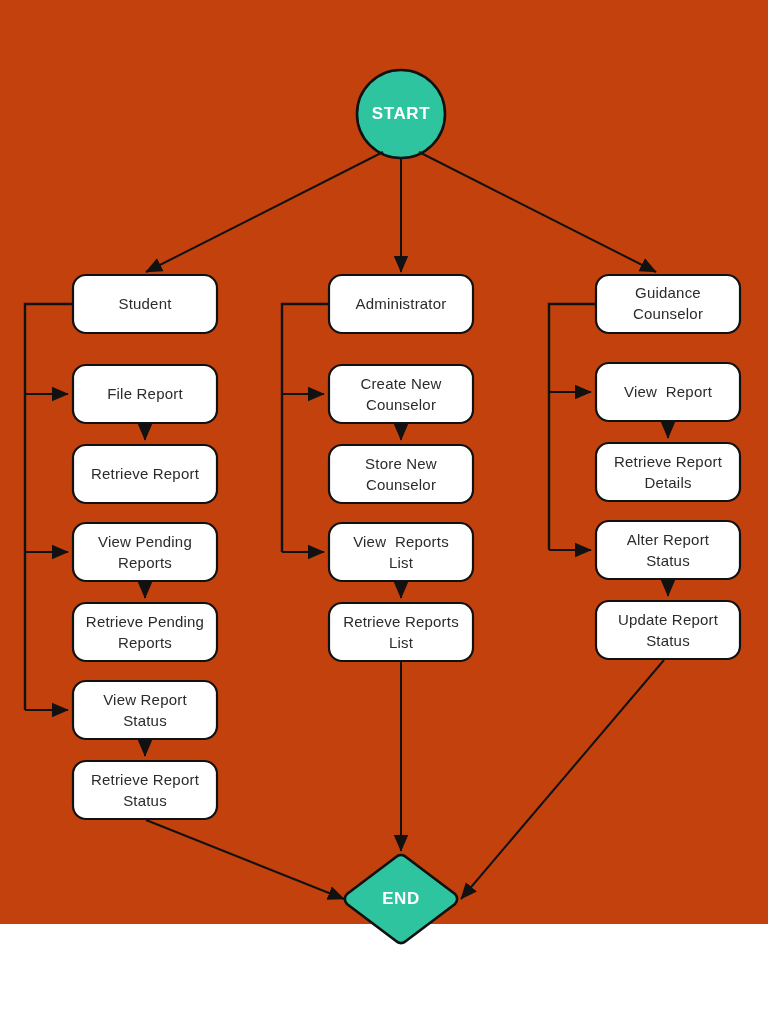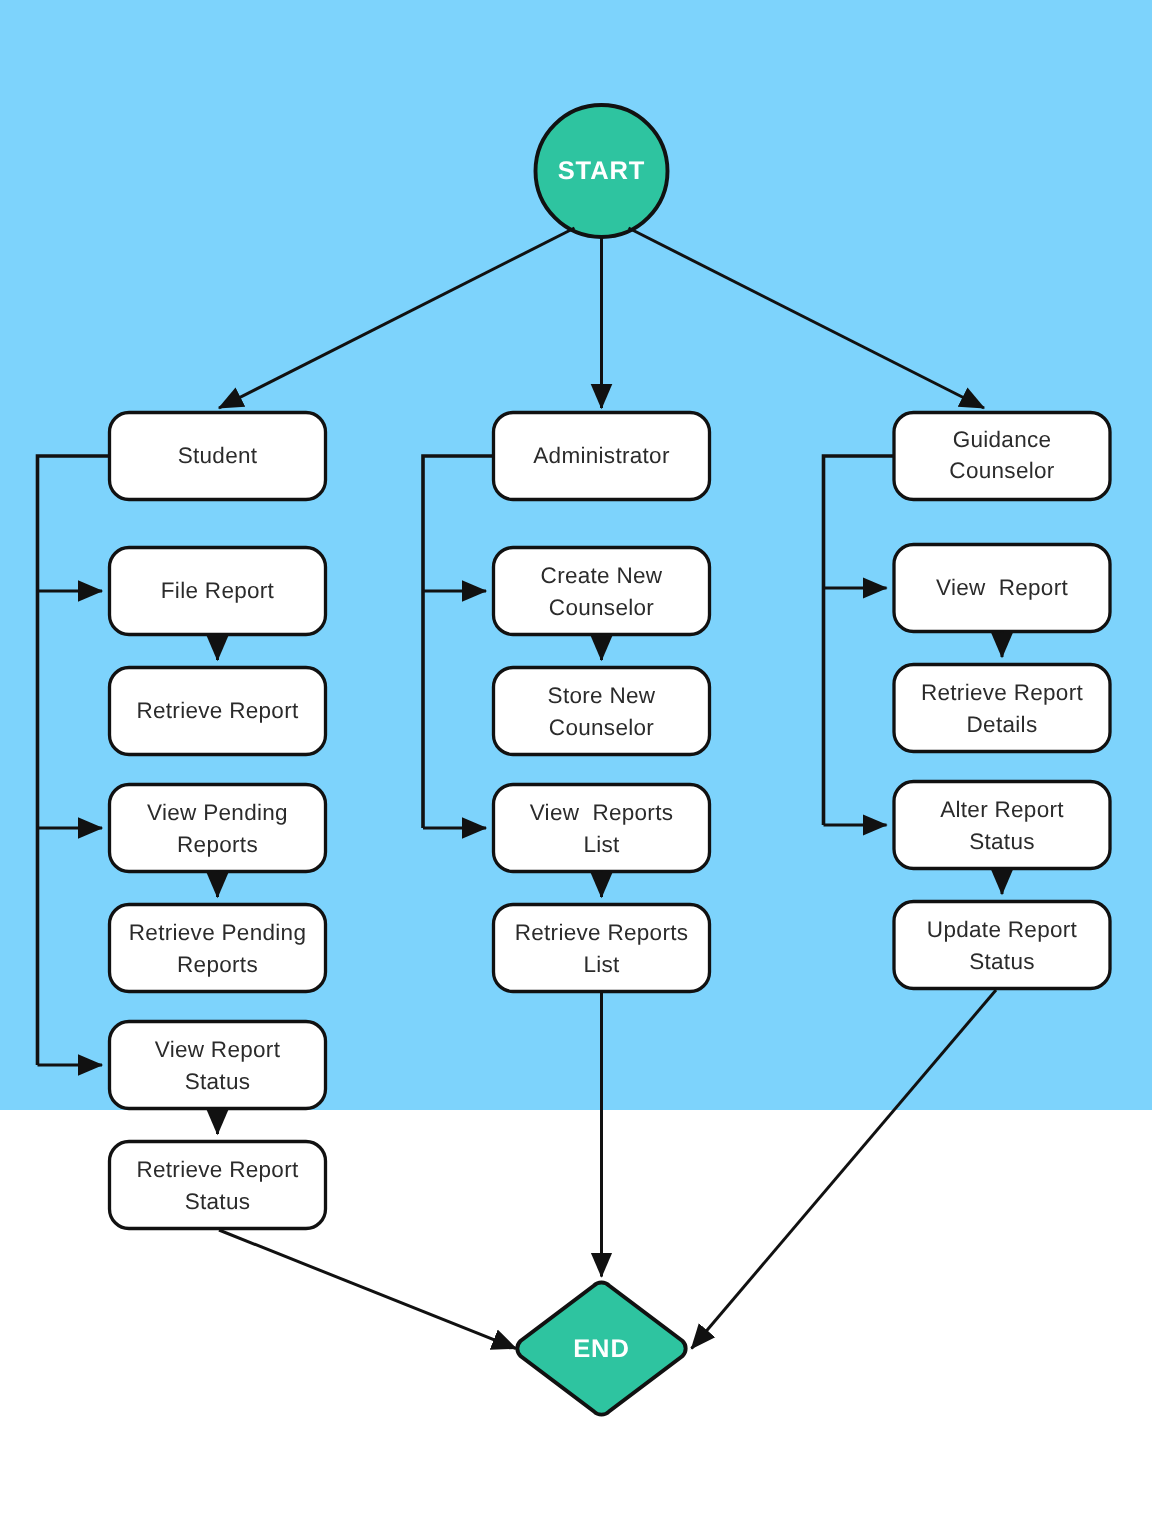--- a/index.html
+++ b/index.html
@@ -9,22 +9,22 @@
   }
   body {
     width: 768px;
     height: 1024px;
     font-family: "Liberation Sans", sans-serif;
     overflow: hidden;
   }
   #flowchart-root {
     position: relative;
     width: 768px;
-    height: 740px;
-    background: #7dd3fc;
+    height: 924px;
+    background: #c2410c;
   }
   svg.chart-svg {
     display: block;
     width: 768px;
     height: 1024px;
   }
   .node-box {
     fill: #ffffff;
     stroke: #111111;
     stroke-width: 2.2;

